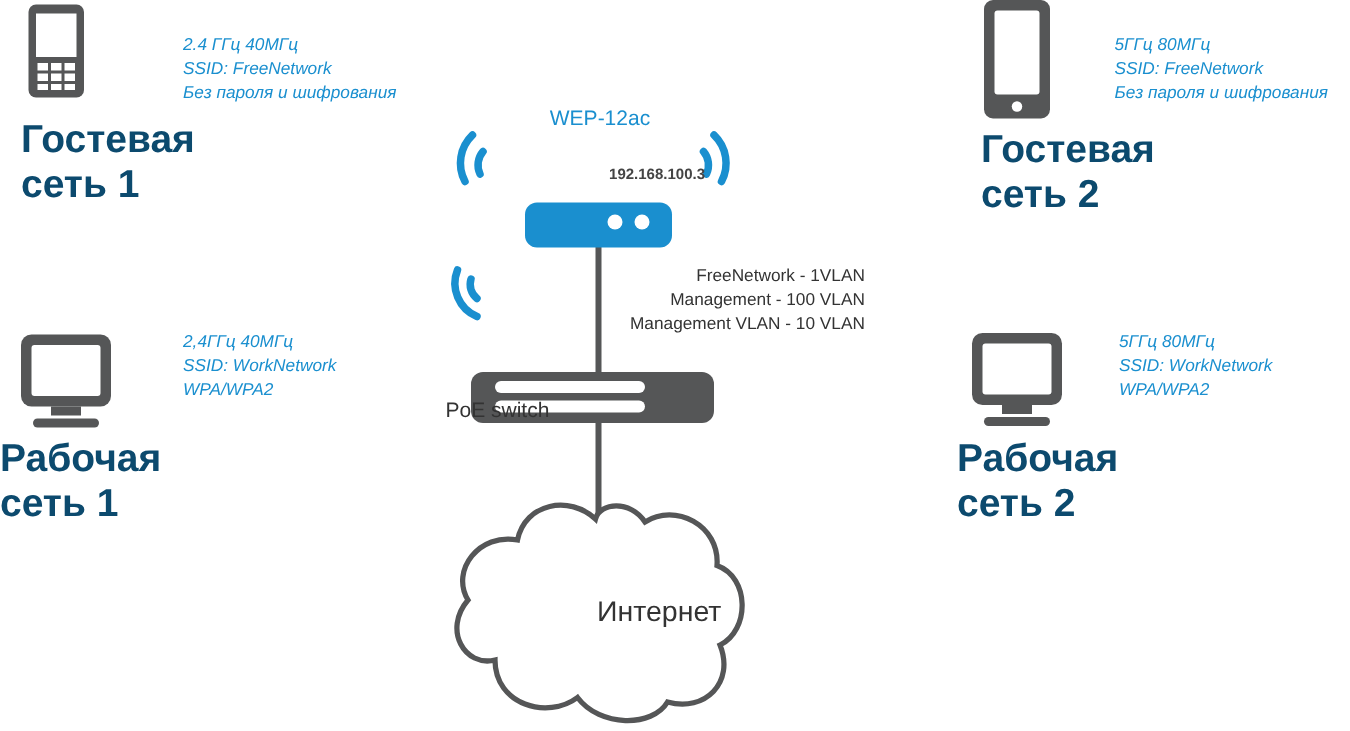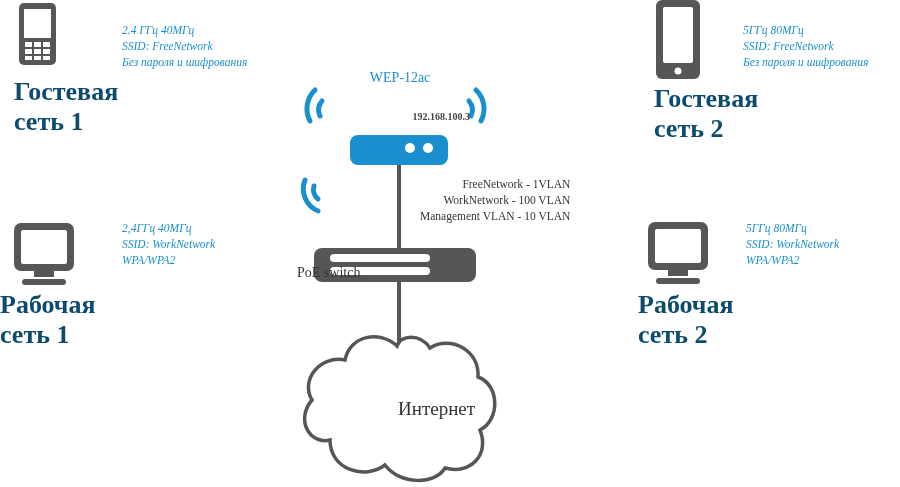--- a/index.html
+++ b/index.html
@@ -1,17 +1,17 @@
 <!DOCTYPE html>
 <html><head>
 <meta charset="utf-8">
 <style>
   html, body { margin:0; padding:0; background:#ffffff; }
   body { width:900px; height:487px; position:relative; overflow:hidden; font-family:"Liberation Sans", sans-serif; }
-  .abs { position:absolute;font-family:Liberation Serif, serif; }
+  .abs { position:absolute; }
   .info { color:#1a8fcf; font-style:italic; font-size:11.5px; line-height:16px; }
   .big { color:#0c4a6e; font-weight:bold; font-size:26px; line-height:30px; }
   .blue-title { color:#1a8fcf; font-size:14px; line-height:20px; text-align:center; }
   .ip { color:#444; font-weight:bold; font-size:10px; text-align:right; }
   .vlan { color:#333; font-size:11.5px; line-height:16px; }
   .label { color:#333; font-size:14px;margin-top:37px; }
   svg { position:absolute; left:0; top:0; }
 </style>
 </head>
 <body>
@@ -95,21 +95,21 @@
            C 420 333, 400 335, 397 346 Z" fill="#fff" stroke="#555657" stroke-width="3.5"></path>
 </svg>
 
 <div class="abs blue-title" style="left:330px; top:68px; width:140px;">
   <div>WEP-12ac</div>
 </div>
 <div class="abs ip" style="left:330px; top:111px; width:140px;">192.168.100.3</div>
 
 <div class="abs vlan" style="left:420px; top:176px;text-align:right;">
   <div>FreeNetwork - 1VLAN</div>
-  <div>WorkNetwork - 100 VLAN</div>
+  <div>Management - 100 VLAN</div>
   <div>Management VLAN - 10 VLAN</div>
 </div>
 
 <div class="abs label" style="left:297px; top:228px;">PoE switch</div>
 
 <div class="abs" style="left:350px; top:398px; font-size:19px; color:#333;margin-left:48px;">Интернет</div>
 
 <div class="abs info" style="left:122px; top:22px;">
   <div>2.4 ГГц 40МГц</div>
   <div>SSID: FreeNetwork</div>

